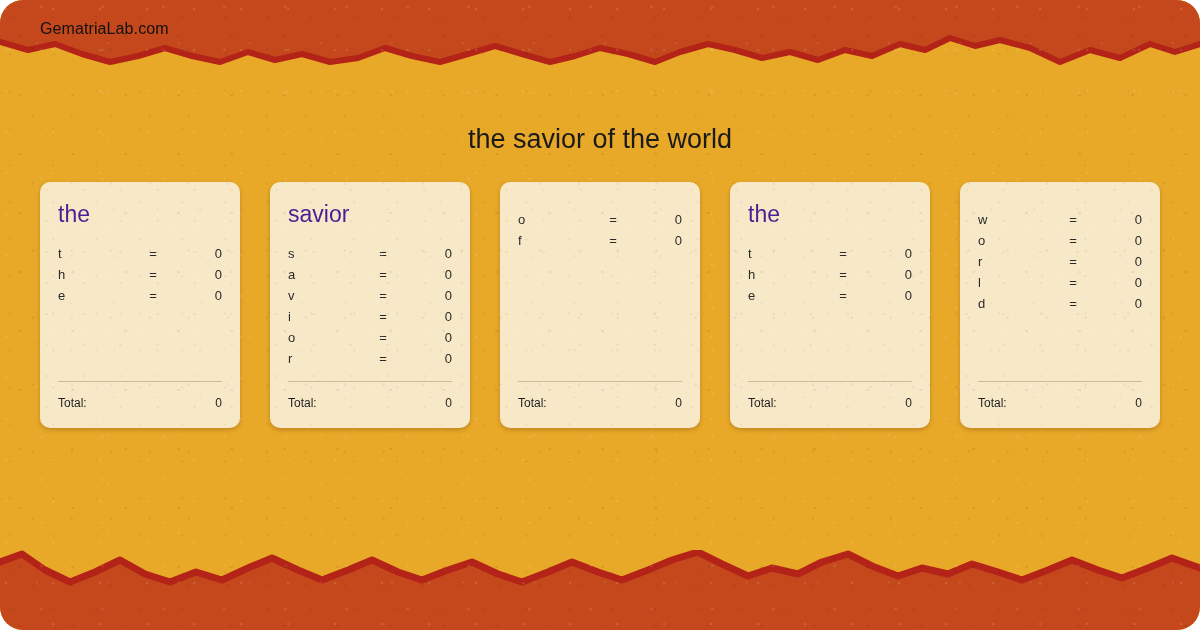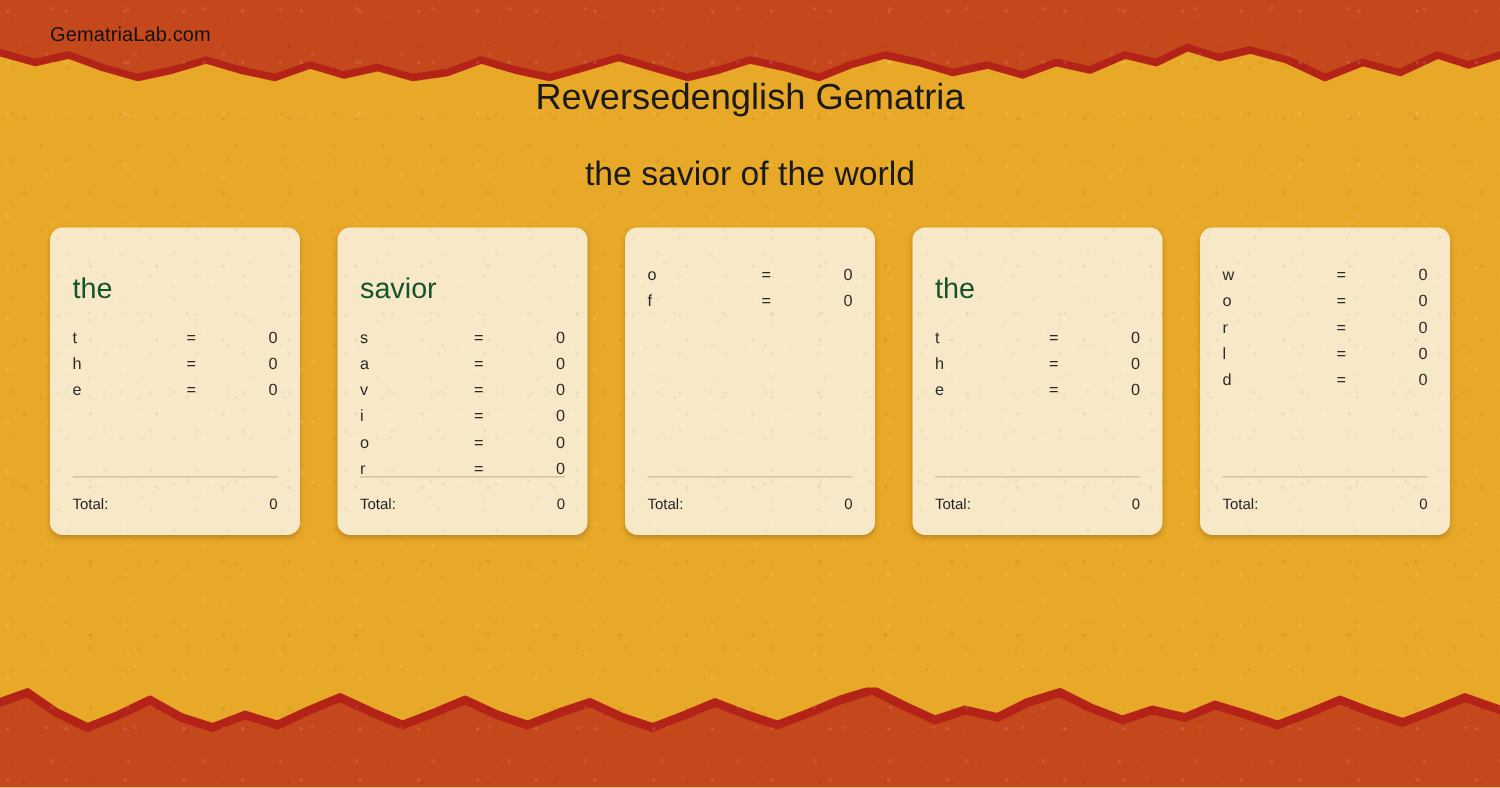--- a/index.html
+++ b/index.html
@@ -11,20 +11,21 @@
     overflow: hidden;
     font-family: "Liberation Sans", sans-serif;
   }
 
   #stage {
     position: relative;
     width: 1200px;
     height: 630px;
     background: #e8a828;
     overflow: hidden;
+    border-radius: 23px;
   }
 
   
   #stage::after {
     content: "";
     position: absolute;
     inset: 0;
     pointer-events: none;
     z-index: 30;
     opacity: .22;
@@ -103,26 +104,25 @@
     opacity: .30;
     background-image:
       radial-gradient(circle at 18% 26%, rgba(160,120,60,.32) 0 1.1px, transparent 1.5px),
       radial-gradient(circle at 73% 58%, rgba(160,120,60,.26) 0 1.0px, transparent 1.4px),
       radial-gradient(circle at 44% 83%, rgba(255,255,255,.60) 0 1.2px, transparent 1.6px);
     background-size: 37px 31px, 43px 47px, 29px 53px;
   }
 
   .card-title {
     font-size: 23px;
-    color: #14532d;
+    color: #4c1d95;
     line-height: 28px;
     height: 34px;
     white-space: nowrap;
     overflow: hidden;
-    margin-top: 16px;
   }
 
   .rows { margin-top: 12px; }
 
   .row {
     display: flex;
     align-items: baseline;
     height: 21px;
     font-size: 13px;
     color: #2a2a2a;
@@ -179,21 +179,20 @@
 
   <div class="band" id="band-bottom">
     <svg width="1200" height="80" viewBox="0 0 1200 80" xmlns="http://www.w3.org/2000/svg" aria-hidden="true">
       <path d="M0,12 L22,4 L45,20 L70,32 L95,22 L120,10 L145,24 L170,32 L196,22 L222,30 L248,18 L272,8 L298,20 L322,30 L348,20 L372,10 L398,22 L422,30 L448,20 L472,12 L498,24 L522,32 L548,22 L572,12 L598,22 L622,30 L648,20 L672,10 L698,2 L722,14 L748,26 L772,18 L798,24 L822,12 L848,4 L872,16 L898,26 L922,18 L948,24 L972,14 L998,22 L1022,30 L1048,20 L1072,10 L1098,20 L1122,28 L1148,18 L1172,8 L1200,18 V80 H0 Z" fill="#c4481c"></path>
       <path d="M0,12 L22,4 L45,20 L70,32 L95,22 L120,10 L145,24 L170,32 L196,22 L222,30 L248,18 L272,8 L298,20 L322,30 L348,20 L372,10 L398,22 L422,30 L448,20 L472,12 L498,24 L522,32 L548,22 L572,12 L598,22 L622,30 L648,20 L672,10 L698,2 L722,14 L748,26 L772,18 L798,24 L822,12 L848,4 L872,16 L898,26 L922,18 L948,24 L972,14 L998,22 L1022,30 L1048,20 L1072,10 L1098,20 L1122,28 L1148,18 L1172,8 L1200,18" fill="none" stroke="#b32317" stroke-width="7" stroke-linejoin="round" stroke-linecap="round"></path>
     </svg>
   </div>
 
   <div class="logo">GematriaLab.com</div>
 
-  <div class="headline" id="page-title">Reversedenglish Gematria</div>
   <div class="headline" id="page-subtitle">the savior of the world</div>
 
   <div id="cards">
       <div class="card">
         <div class="card-title">the</div>
         <div class="rows">
           <div class="row">
             <span class="ltr">t</span>
             <span class="eq">=</span>
             <span class="val">0</span>

